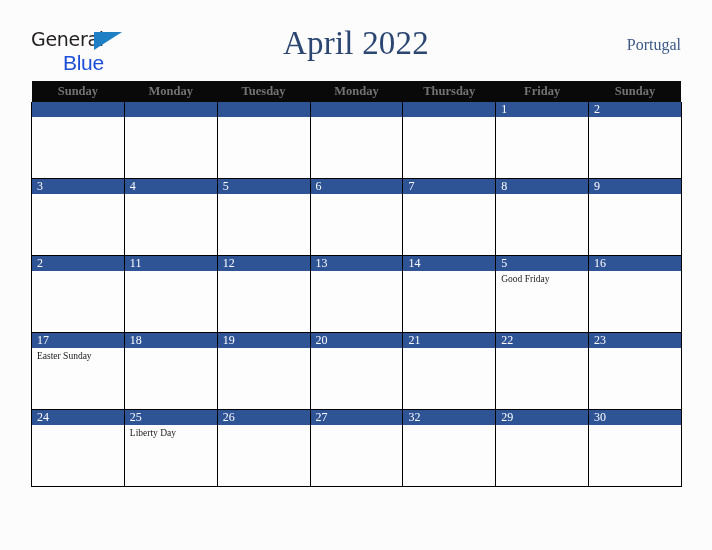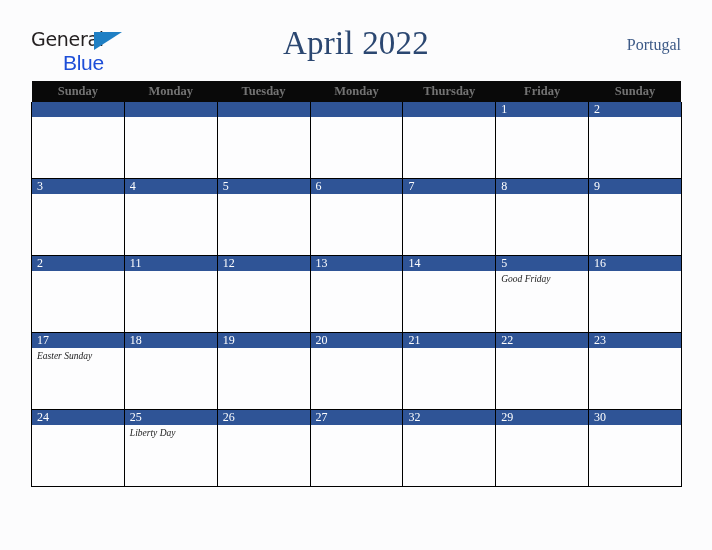--- a/index.html
+++ b/index.html
@@ -129,21 +129,20 @@
     padding: 0 0 0 5px;
     margin: 0;
   }
   .event {
     display: block;
     font-family: "Liberation Serif", serif;
     font-size: 9.5px;
     color: #1a1a1a;
     padding: 3px 0 0 5px;
     line-height: 11px;
-    font-style: italic;
   }
 </style>
 </head>
 <body>
 
 <div class="page">
 
   <div class="header">
 
     <div class="logo">

